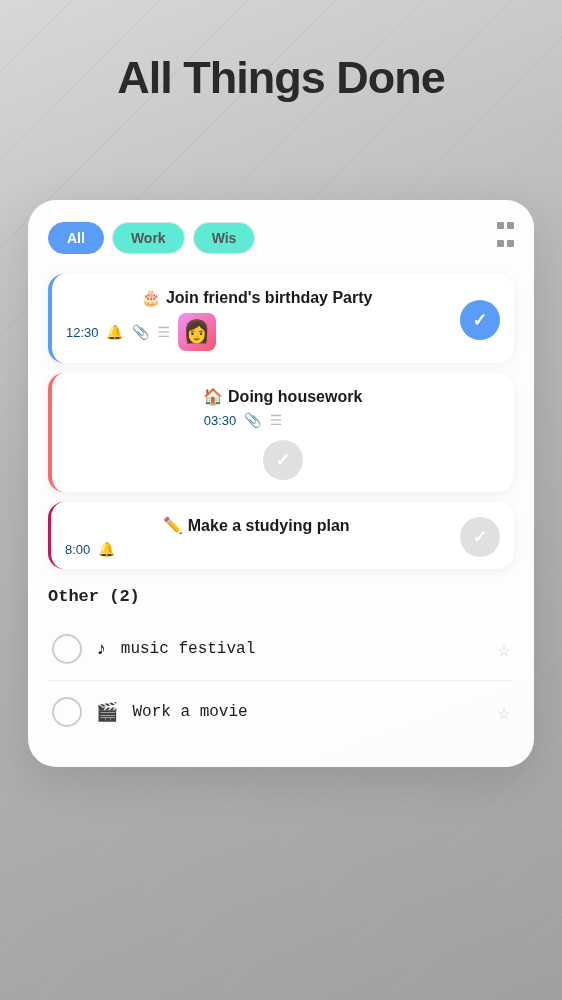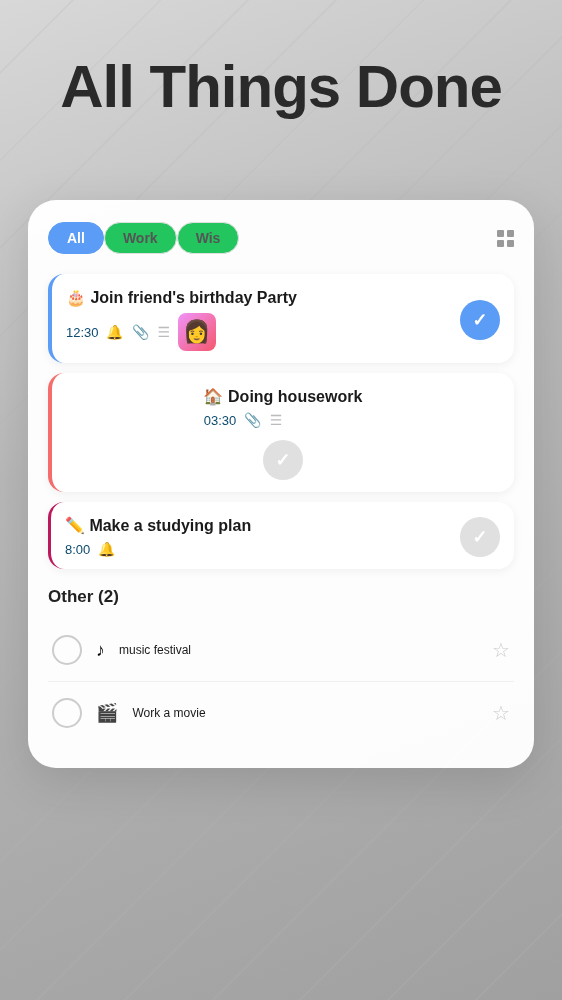--- a/index.html
+++ b/index.html
@@ -31,21 +31,21 @@
         rgba(180,180,180,0.2) 60px,
         rgba(180,180,180,0.2) 62px
       );
     }
 
     .page-title {
       position: absolute;
       top: 52px;
       left: 0; right: 0;
       text-align: center;
-      font-size: 60px;
+      font-size: 45px;
       font-weight: 800;
       color: #2a2a2a;
       letter-spacing: -1px;
       z-index: 2;
     }
 
     .card {
       position: absolute;
       top: 200px;
       left: 28px;
@@ -53,32 +53,31 @@
       background: rgba(255,255,255,0.97);
       border-radius: 28px;
       padding: 22px 20px 24px;
       box-shadow: 0 12px 48px rgba(0,0,0,0.13);
       z-index: 5;
     }
 
     
     .filter-tabs {
       display: flex;
-      align-items: center;
-      gap: 0;
+      gap: 8px;
       margin-bottom: 20px;
     }
 
     .tab-pill {
       border-radius: 50px;
       padding: 7px 18px;
       font-size: 14px;
       font-weight: 600;
       border: 1.5px solid #e0e0e0;
-      background: #22c55e;
+      background: #5eead4;
       color: #555;
       cursor: pointer;
     }
 
     .tab-pill.active {
       background: #5b9cf6;
       color: #fff;
       border-color: #5b9cf6;
     }
 
@@ -116,20 +115,21 @@
       align-items: center;
       gap: 12px;
     }
 
     .task-item.yellow-accent {
       border-left: 3px solid #be185d;
     }
 
     .task-content {
       flex: 1;
+      text-align: center;
     }
 
     .task-title {
       font-size: 16px;
       font-weight: 600;
       color: #1a1a1a;
       margin-bottom: 6px;
     }
 
     .task-meta {
@@ -184,20 +184,21 @@
 
     .check-btn .checkmark {
       color: #fff;
       font-size: 18px;
       font-weight: 700;
     }
 
     
     .other-section {
       margin-top: 18px;
+      font-family: Liberation Mono, monospace;
     }
 
     .other-task-item {
       display: flex;
       align-items: center;
       gap: 14px;
       padding: 16px 4px;
       border-bottom: 1px solid #f0f0f0;
     }
 
@@ -216,21 +217,21 @@
       justify-content: center;
       cursor: pointer;
     }
 
     .other-task-icon {
       font-size: 18px;
     }
 
     .other-task-title {
       flex: 1;
-      font-size: 12px;
+      font-size: 16px;
       color: #1a1a1a;
       font-weight: 500;
     }
 
     .star-icon {
       color: #ccc;
       font-size: 20px;
       cursor: pointer;
     }
 

